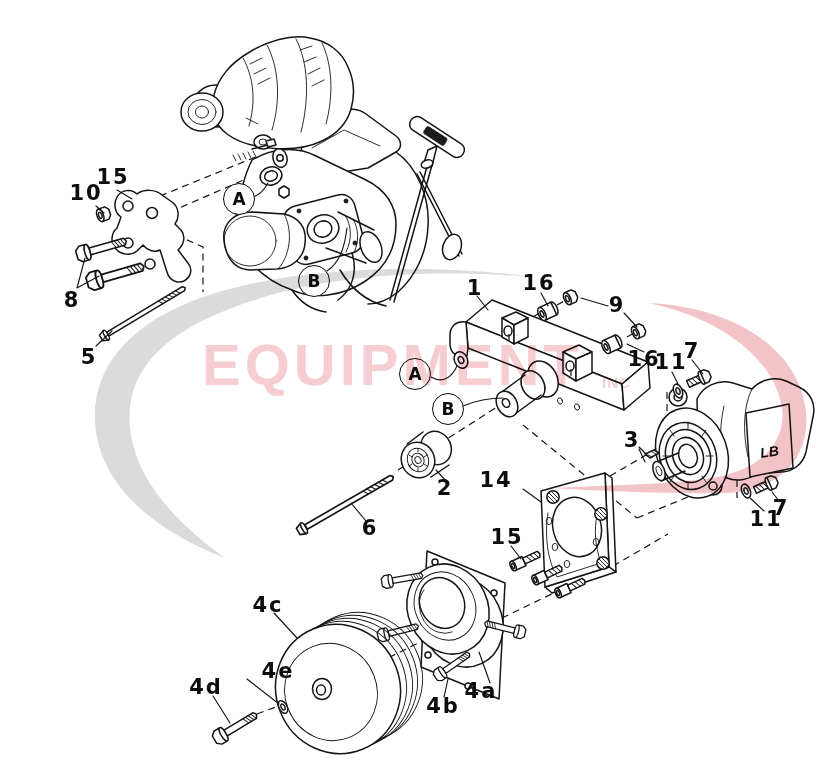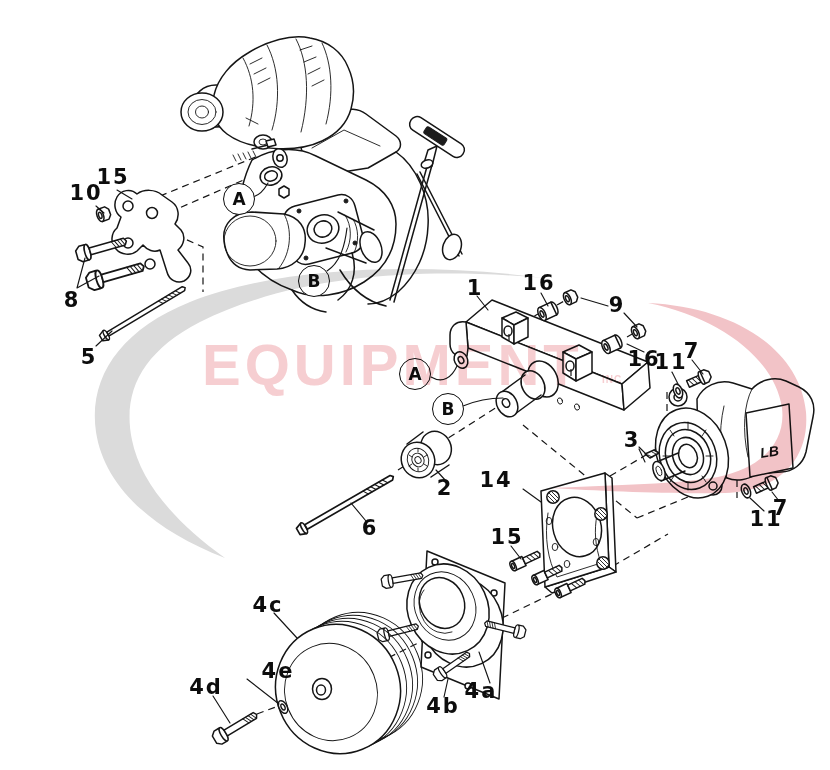--- a/index.html
+++ b/index.html
@@ -17,21 +17,21 @@
            font-size:21px;font-weight:600;letter-spacing:2px;white-space:nowrap;}
   .balloon{position:absolute;transform:translate(-50%,-50%);width:30px;height:30px;
            border:1.7px solid #0d0d0d;border-radius:50%;background:#fff;color:#0d0d0d;
            font-size:17px;font-weight:600;display:flex;align-items:center;justify-content:center;}
   #watermark{position:absolute;left:0;top:0;width:100%;height:100%;pointer-events:none;
              mix-blend-mode:multiply;}
   .wm-line1{position:absolute;left:202px;top:336px;font-size:58px;font-weight:bold;
             font-family:"Liberation Sans",sans-serif;letter-spacing:4px;line-height:1;}
   .wm-line2{position:absolute;left:197px;top:390px;font-size:58px;font-weight:bold;
             font-family:"Liberation Sans",sans-serif;letter-spacing:4px;line-height:1;}
-  .wm-suffix{position:absolute;left:602px;top:374px;font-size:10px;font-weight:bold;
+  .wm-suffix{position:absolute;left:602px;top:374px;font-size:15px;font-weight:bold;
              font-family:"Liberation Sans",sans-serif;letter-spacing:1px;}
 </style>
 </head>
 <body>
 
 <div id="stage">
 
 <svg id="art" width="830" height="770" viewBox="0 0 830 770">
   <defs>
     <g id="def-bolt">

